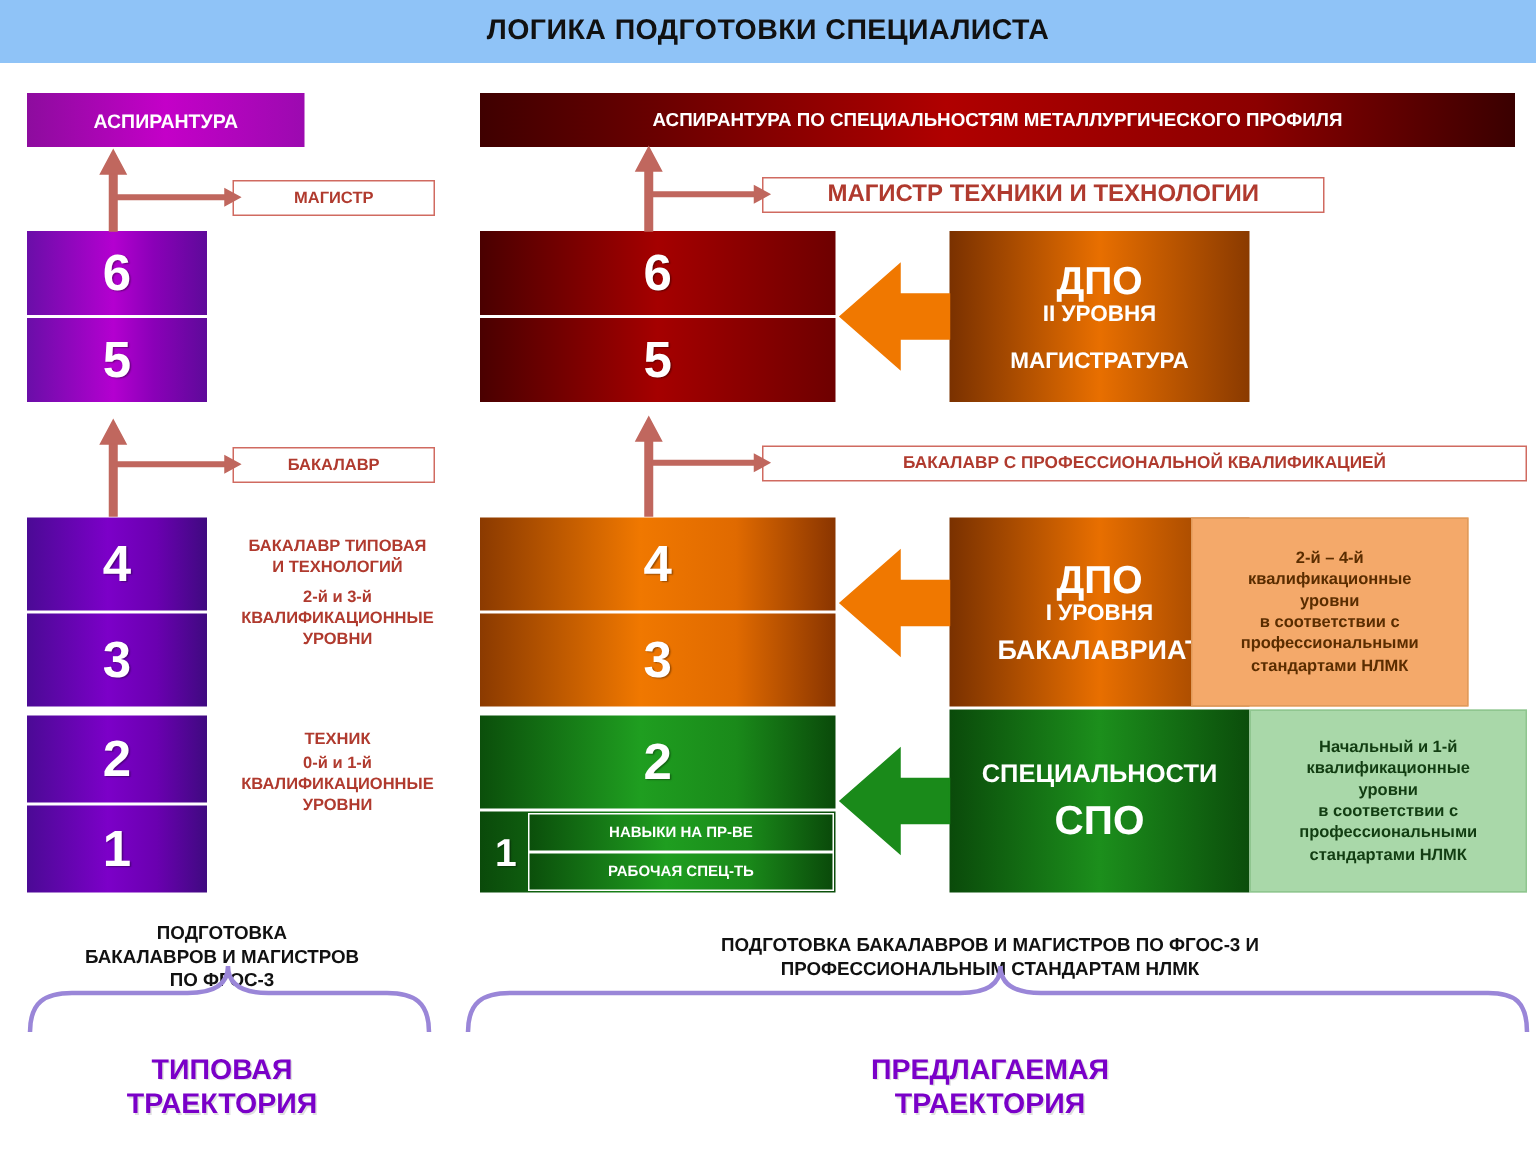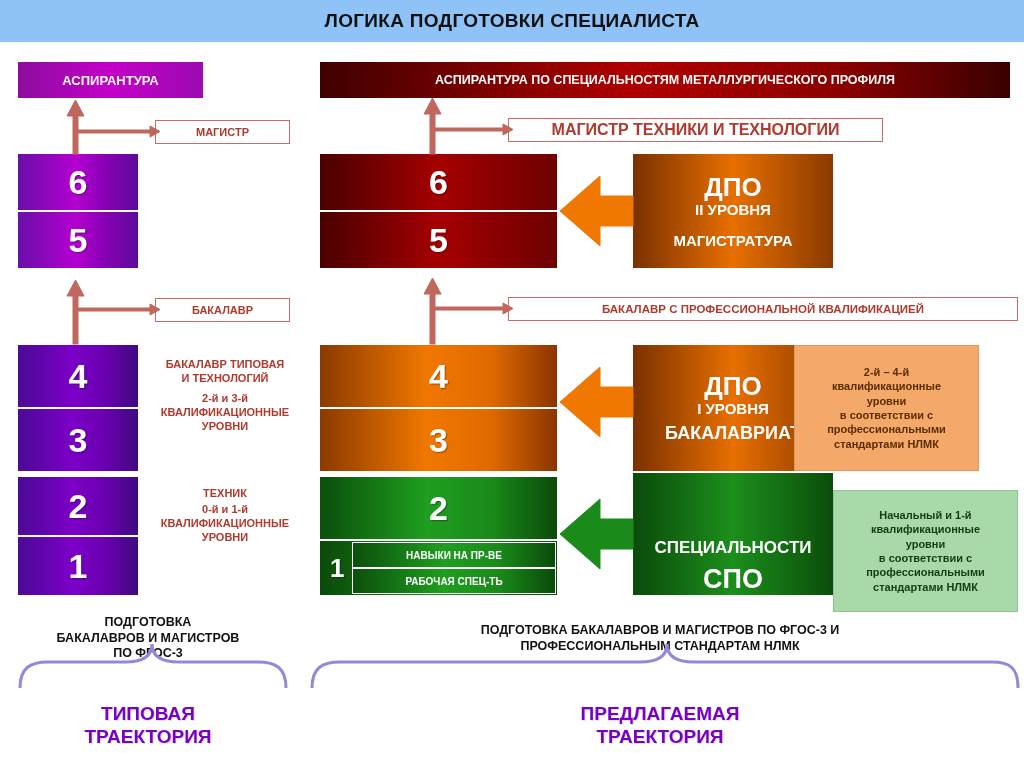--- a/index.html
+++ b/index.html
@@ -38,21 +38,21 @@
 
   
   .grad-purple{background:linear-gradient(to right,#6a0ea8 0%, #b400d0 48%, #8b00b8 70%, #5e0a9a 100%);}
   .grad-purple2{background:linear-gradient(to right,#4b0a95 0%, #7c00c8 45%, #6a00b0 72%, #3f0a80 100%);}
   .grad-magenta{background:linear-gradient(to right,#8d0c9e 0%, #c400c8 50%, #9c0ab0 100%);}
   .grad-darkred{background:linear-gradient(to right,#3f0000 0%, #b00000 45%, #8c0000 75%, #3a0000 100%);}
   .grad-darkred2{background:linear-gradient(to right,#4a0000 0%, #a50000 50%, #6e0000 100%);}
   .grad-orange{background:linear-gradient(to right,#8b3a00 0%, #f07800 45%, #e06a00 72%, #8a3500 100%);}
   .grad-orange2{background:linear-gradient(to right,#7a3100 0%, #e86f00 50%, #8a3a00 100%);}
   .grad-green{background:linear-gradient(to right,#0b4f0b 0%, #1f9e20 45%, #1a8a1a 72%, #0a4a0a 100%);}
-  .grad-green2{background:linear-gradient(to right,#0a4a0a 0%, #1c8f1c 50%, #0b4d0b 100%);justify-content:flex-end;}
+  .grad-green2{background:linear-gradient(to right,#0a4a0a 0%, #1c8f1c 50%, #0b4d0b 100%);}
 
   .label-box{
     position:absolute;
     border:1px solid #d06a60;
     background:#ffffff;
     color:#b03a2e;
     font-weight:bold;
     font-size:11px;
     display:flex;align-items:center;justify-content:center;
     text-align:center;
@@ -203,21 +203,21 @@
     <div class="spo-t1">СПЕЦИАЛЬНОСТИ</div>
     <div class="spo-t2" style="margin-top:6px;">СПО</div>
   </div>
 
   <div class="side-note note-orange" style="left:794px;top:345px;width:185px;height:126px;white-space:pre-line;">2-й – 4-й
 квалификационные
 уровни
 в соответствии с
 профессиональными
 стандартами НЛМК</div>
-  <div class="side-note note-green" style="left:833px;top:490px;width:185px;height:122px;white-space:pre-line;">Начальный и 1-й
+  <div class="side-note note-green" style="left:833px;top:473px;width:185px;height:122px;white-space:pre-line;">Начальный и 1-й
 квалификационные
 уровни
 в соответствии с
 профессиональными
 стандартами НЛМК</div>
 
   <div class="caption" style="left:300px;top:623px;width:720px;white-space:pre-line;">ПОДГОТОВКА БАКАЛАВРОВ И МАГИСТРОВ ПО ФГОС-3 И
 ПРОФЕССИОНАЛЬНЫМ СТАНДАРТАМ НЛМК</div>
   <div class="traj" style="left:300px;top:703px;width:720px;white-space:pre-line;">ПРЕДЛАГАЕМАЯ
 ТРАЕКТОРИЯ</div>

